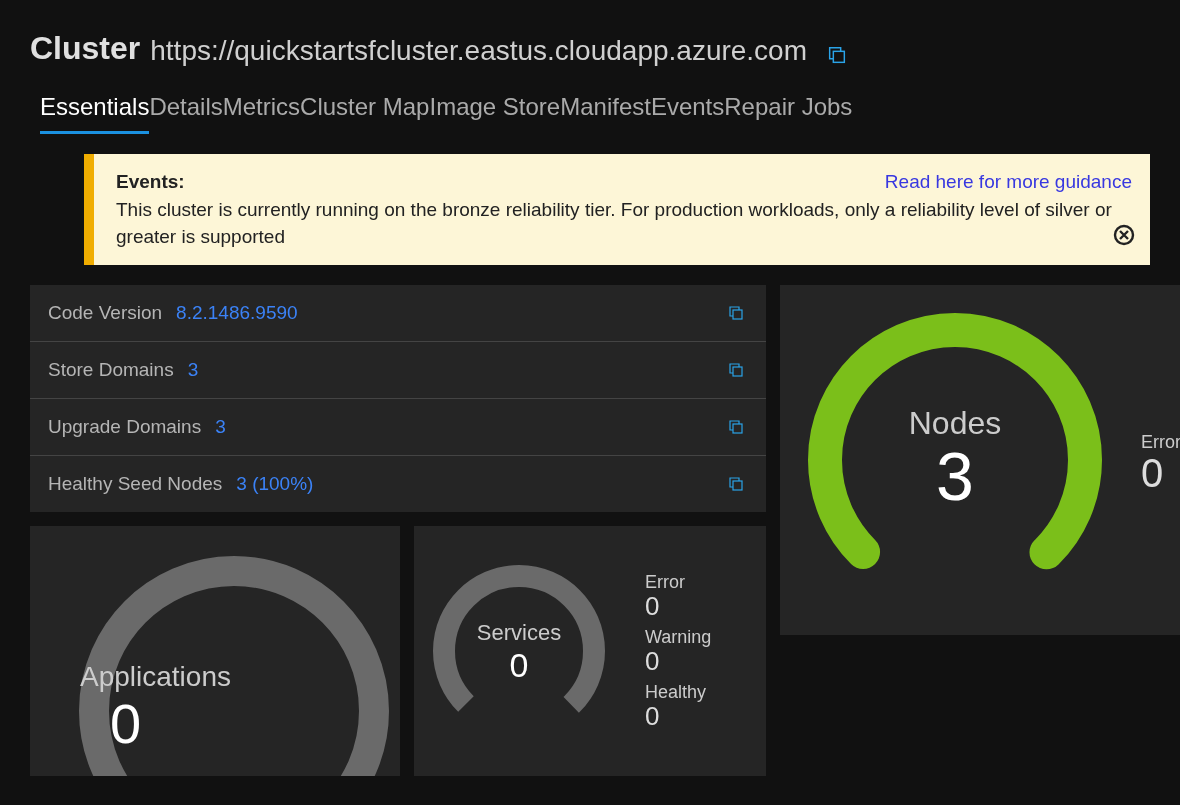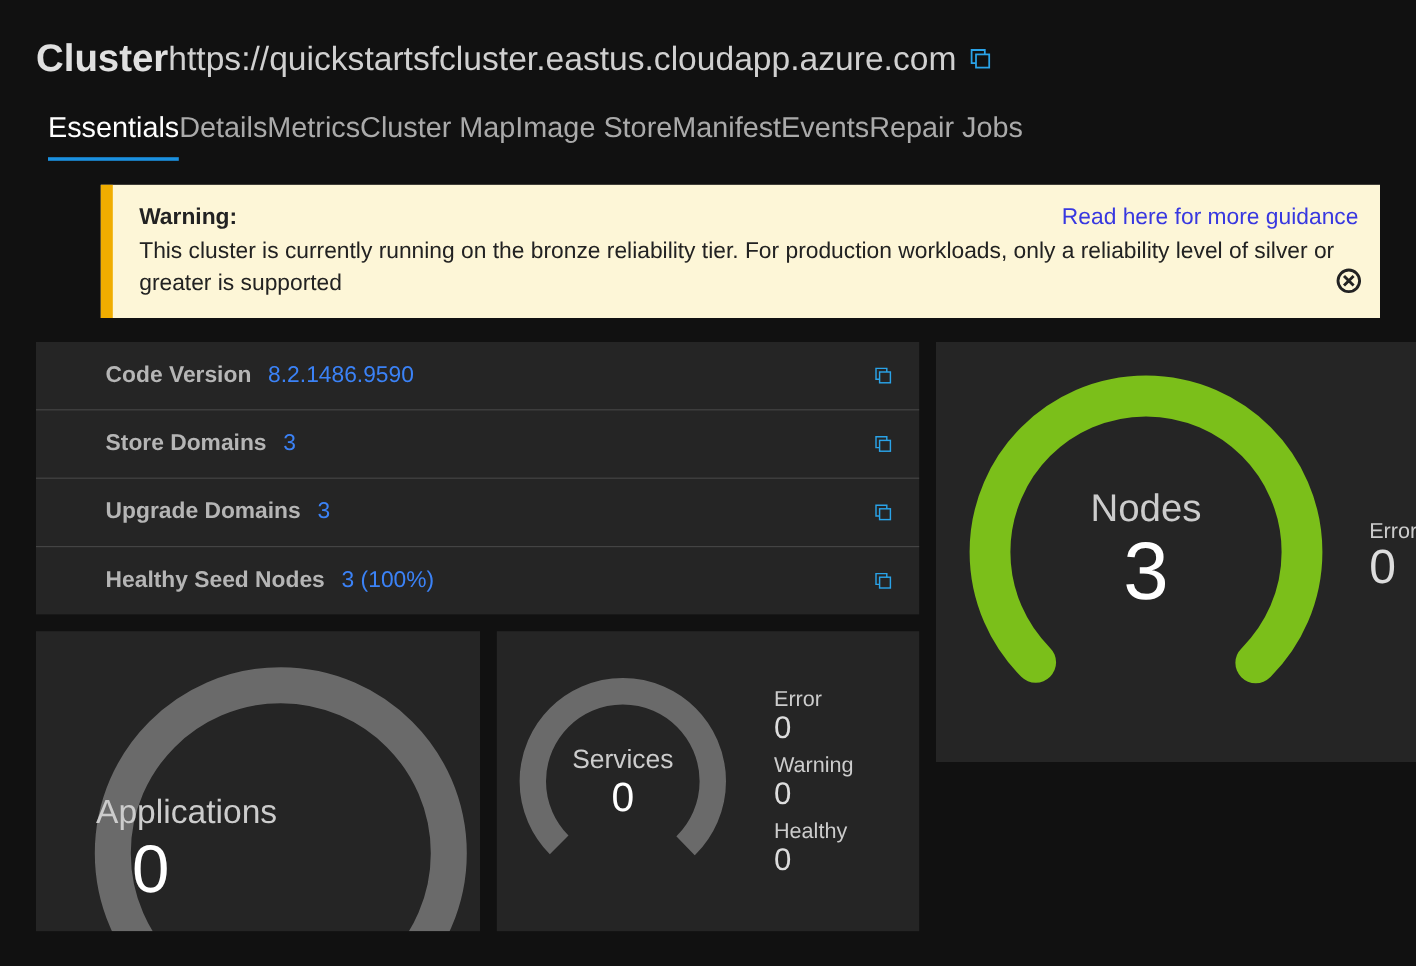--- a/index.html
+++ b/index.html
@@ -7,21 +7,22 @@
       background: #111;
       color: #e0e0e0;
       font-family: 'Segoe UI', Tahoma, sans-serif;
       width: 1180px;
       height: 805px;
       overflow: hidden;
     }
     .header {
       padding: 30px 40px 10px 30px;
       display: flex;
-      align-items: center;
+      align-items: flex-end;
+      gap: 10px;
     }
     .header-title {
       font-size: 32px;
       font-weight: 700;
     }
     .header-url {
       font-size: 28px;
       color: #d0d0d0;
       font-weight: 300;
     }
@@ -86,21 +87,21 @@
     }
     .info-row {
       display: flex;
       align-items: center;
       border-bottom: 1px solid #444;
       padding: 16px 18px;
       font-size: 19px;
       gap: 14px;
     }
     .info-row:last-child { border-bottom: none; }
-    .info-label { color: #b5b5b5; font-weight: 700; margin-left: 40px; }
+    .info-label { color: #b5b5b5; font-weight: 400; }
     .info-value { color: #3b82f6; }
     .info-row .copy-icon { margin-left: auto; }
     .info-row .copy-icon svg { width: 18px; height: 18px; }
 
     .row2 { display: flex; gap: 14px; height: 250px; }
     .apps-panel { flex: 0 0 370px; background: #252525; padding: 10px 0 14px 14px; position: relative; overflow: hidden;}
     .svc-panel { flex: 1; background: #252525; display: flex; align-items: center; padding: 10px; overflow: hidden; }
     .ring-label { font-size: 28px; color: #ccc; position: absolute; }
     .ring-count { font-size: 56px; color: #fff; position: absolute; }
 
@@ -148,21 +149,21 @@
   <div class="tab">Metrics</div>
   <div class="tab">Cluster Map</div>
   <div class="tab">Image Store</div>
   <div class="tab">Manifest</div>
   <div class="tab">Events</div>
   <div class="tab">Repair Jobs</div>
 </div>
 
 <div class="warning-banner">
   <span class="warning-link">Read here for more guidance</span>
-  <div class="warning-title">Warning:</div>
+  <div class="warning-title">Events:</div>
   <div>This cluster is currently running on the bronze reliability tier. For production workloads, only a reliability level of silver or greater is supported</div>
   <span class="warning-close">
     <svg width="24" height="24" viewBox="0 0 24 24" fill="none" stroke="#222" stroke-width="2.4">
         <circle cx="12" cy="12" r="9"></circle>
         <path d="M8 8l8 8M16 8l-8 8"></path>
       </svg>
   </span>
 </div>
 
 <div class="content">

